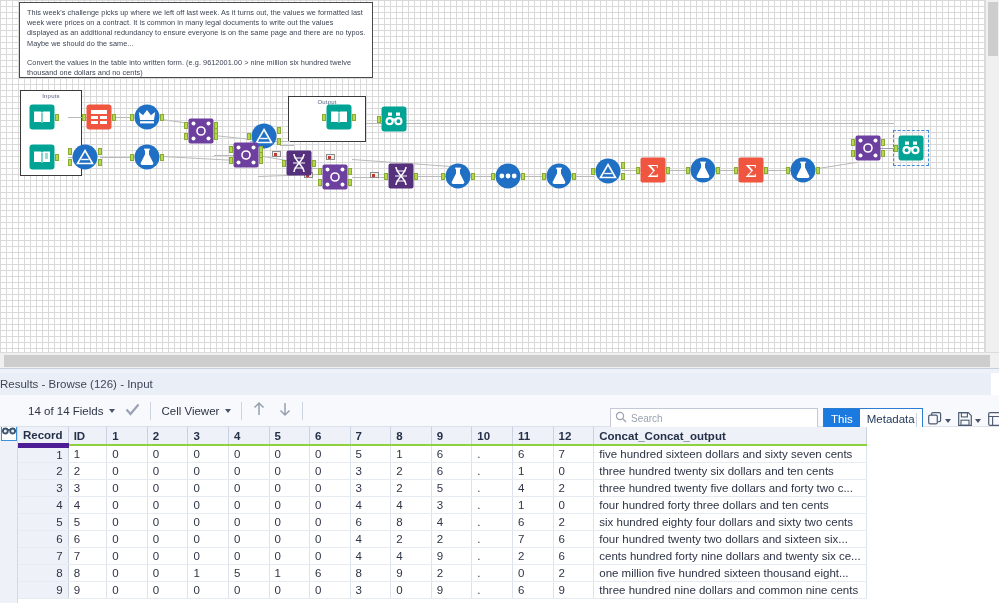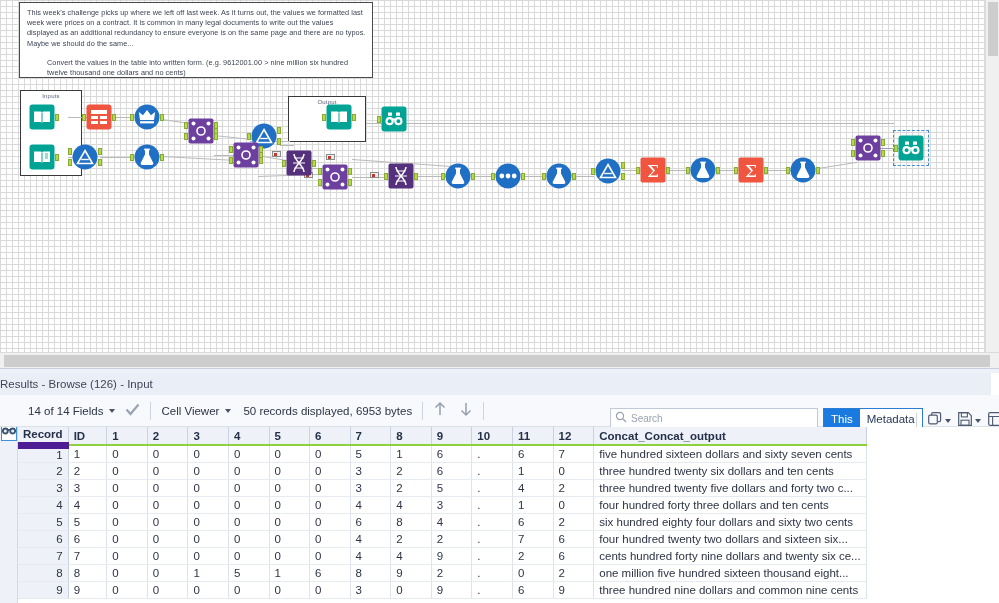--- a/index.html
+++ b/index.html
@@ -31,21 +31,21 @@
     background: #ffffff;
     border: 1px solid #4a4a4a;
     padding: 5px 6px 4px 7px;
   }
   #comment-box p {
     font-size: 7.3px;
     line-height: 10.2px;
     color: #3c4454;
     letter-spacing: 0.05px;
   }
-  #comment-box p.second { margin-top: 9px; margin-left: 20px; }
+  #comment-box p.second { margin-top: 9px; }
 
   
   .tool-container {
     position: absolute;
     background: #ffffff;
     border: 1px solid #3a3a3a;
   }
   .tool-container .cnt-title {
     position: absolute; top: 2px; left: 0; right: 0;
     text-align: center;
@@ -216,21 +216,21 @@
     border-right: 1px solid #c9d2e0;
     border-bottom: 2px solid #8ed13e;
     font-weight: bold;
     text-align: left;
     padding: 0 5px;
     color: #253049;
     font-size: 11.5px;
     white-space: nowrap;
   }
   table.grid th.col-record {
-    border-bottom: 7px solid #4c1d95;
+    border-bottom: 5px solid #4c1d95;
     background: #eef1f7;
   }
   table.grid td {
     height: 17px;
     border-right: 1px solid #dde3ec;
     border-bottom: 1px solid #e6ebf2;
     padding: 0 5px;
     white-space: nowrap;
     overflow: hidden;
     background: #ffffff;
@@ -673,23 +673,20 @@
         <svg width="15" height="13" viewBox="0 0 15 13">
           <path d="M1.5 6.5l4 4.5L13.5 1.5" fill="none" stroke="#9aa3b2" stroke-width="2.2"></path>
         </svg>
       </span>
     </div>
     <div class="tb-sep"></div>
     <div class="tb-item">
       <span class="tb-label">Cell Viewer</span>
       <span class="caret-dn"></span>
     </div>
-    <div class="tb-item" style="margin-left:12px;">
-      <span class="tb-label">50 records displayed, 6953 bytes</span>
-    </div>
     <div class="tb-sep"></div>
     <div class="tb-item">
       <span>
         <svg width="14" height="16" viewBox="0 0 14 16">
           <path d="M7 14V2M2.5 6.5L7 2l4.5 4.5" fill="none" stroke="#97a0b0" stroke-width="1.5"></path>
         </svg>
       </span>
     </div>
     <div class="tb-item" style="margin-left:12px;">
       <span>

